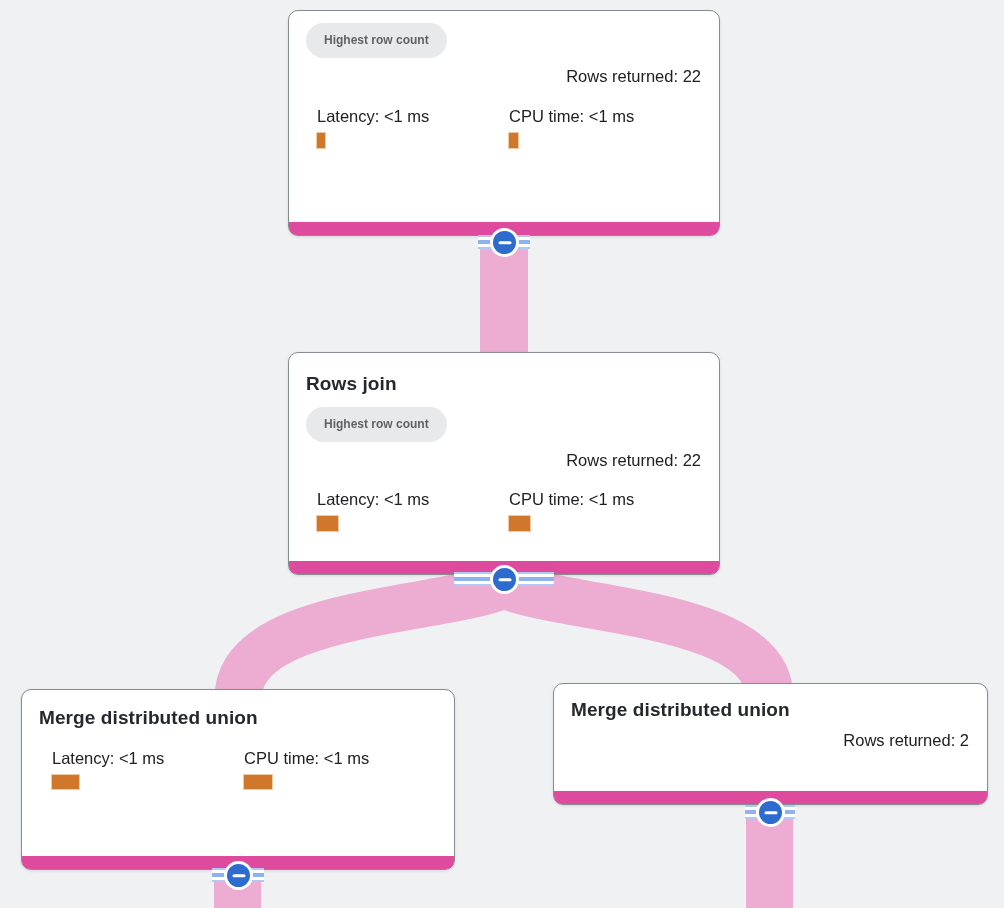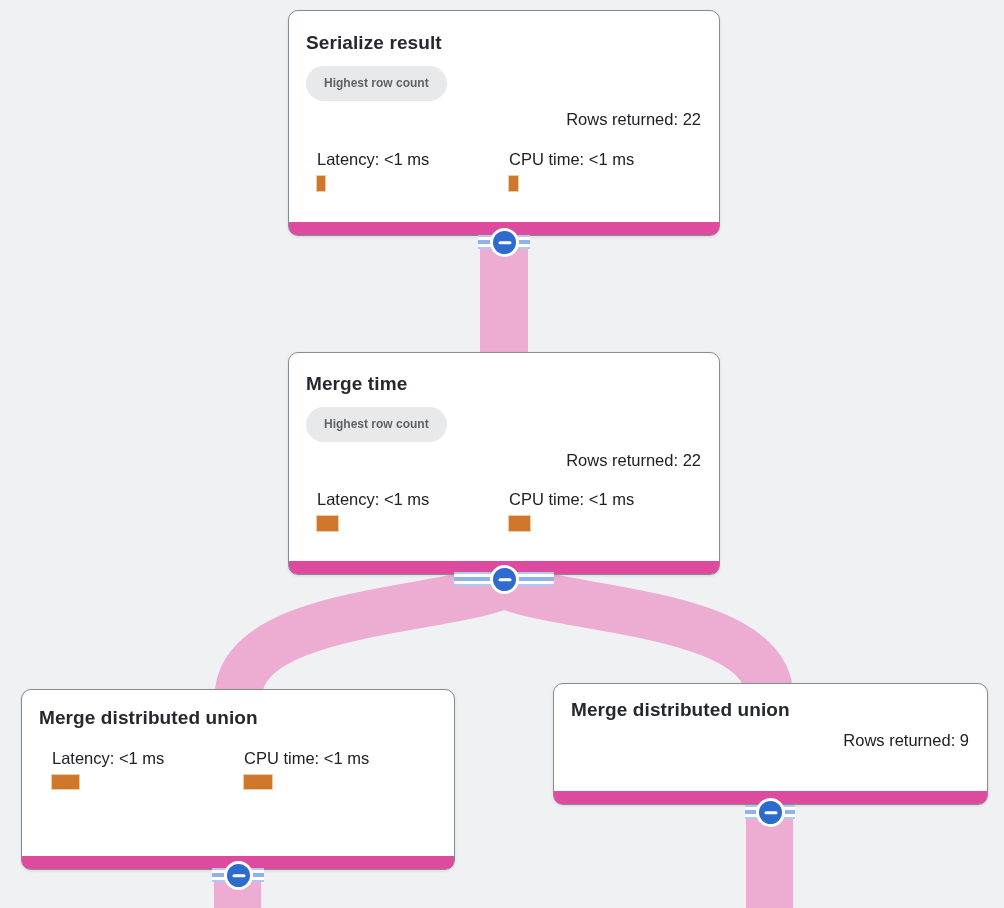--- a/index.html
+++ b/index.html
@@ -103,38 +103,37 @@
   <svg class="edges-svg" width="1004" height="908" viewBox="0 0 1004 908">
     <rect class="edge-band" x="480" y="230" width="48" height="130"></rect>
     <rect class="edge-band" x="481" y="570" width="46" height="21"></rect>
     <path class="edge-stroke" d="M504 585 C 440 612, 238 610, 238 698"></path>
     <path class="edge-stroke" d="M504 585 C 568 612, 770 610, 770 698"></path>
     <rect class="edge-band" x="214" y="858" width="47" height="50"></rect>
     <rect class="edge-band" x="746" y="796" width="47" height="112"></rect>
   </svg>
 
   <div class="node" id="card-serialize">
-    <div class="node-title">Serialize result</div>
     <div class="badge">Highest row count</div>
     <div class="rows-line">Rows returned: 22</div>
     <div class="metrics">
       <div class="metric">
         <div class="metric-label">Latency: &lt;1 ms</div>
         <div class="meter" style="width: 8px; height: 15px;"></div>
       </div>
       <div class="metric">
         <div class="metric-label">CPU time: &lt;1 ms</div>
         <div class="meter" style="width: 9px; height: 15px;"></div>
       </div>
     </div>
     <div class="node-accent"></div>
   </div>
 
   <div class="node" id="card-mergejoin">
-    <div class="node-title">Merge time</div>
+    <div class="node-title">Rows join</div>
     <div class="badge">Highest row count</div>
     <div class="rows-line">Rows returned: 22</div>
     <div class="metrics">
       <div class="metric">
         <div class="metric-label">Latency: &lt;1 ms</div>
         <div class="meter" style="width: 21px; height: 15px;"></div>
       </div>
       <div class="metric">
         <div class="metric-label">CPU time: &lt;1 ms</div>
         <div class="meter" style="width: 21px; height: 15px;"></div>
@@ -153,21 +152,21 @@
       <div class="metric">
         <div class="metric-label">CPU time: &lt;1 ms</div>
         <div class="meter" style="width: 28px; height: 14px;"></div>
       </div>
     </div>
     <div class="node-accent"></div>
   </div>
 
   <div class="node" id="card-mdu-right">
     <div class="node-title">Merge distributed union</div>
-    <div class="rows-line">Rows returned: 9</div>
+    <div class="rows-line">Rows returned: 2</div>
     <div class="node-accent"></div>
   </div>
 
   <div class="ribbon" id="ribbon-1"></div>
   <div class="minus-btn" id="btn-1">
     <div class="minus-bar"></div>
   </div>
 
   <div class="ribbon" id="ribbon-2"></div>
   <div class="minus-btn" id="btn-2">

